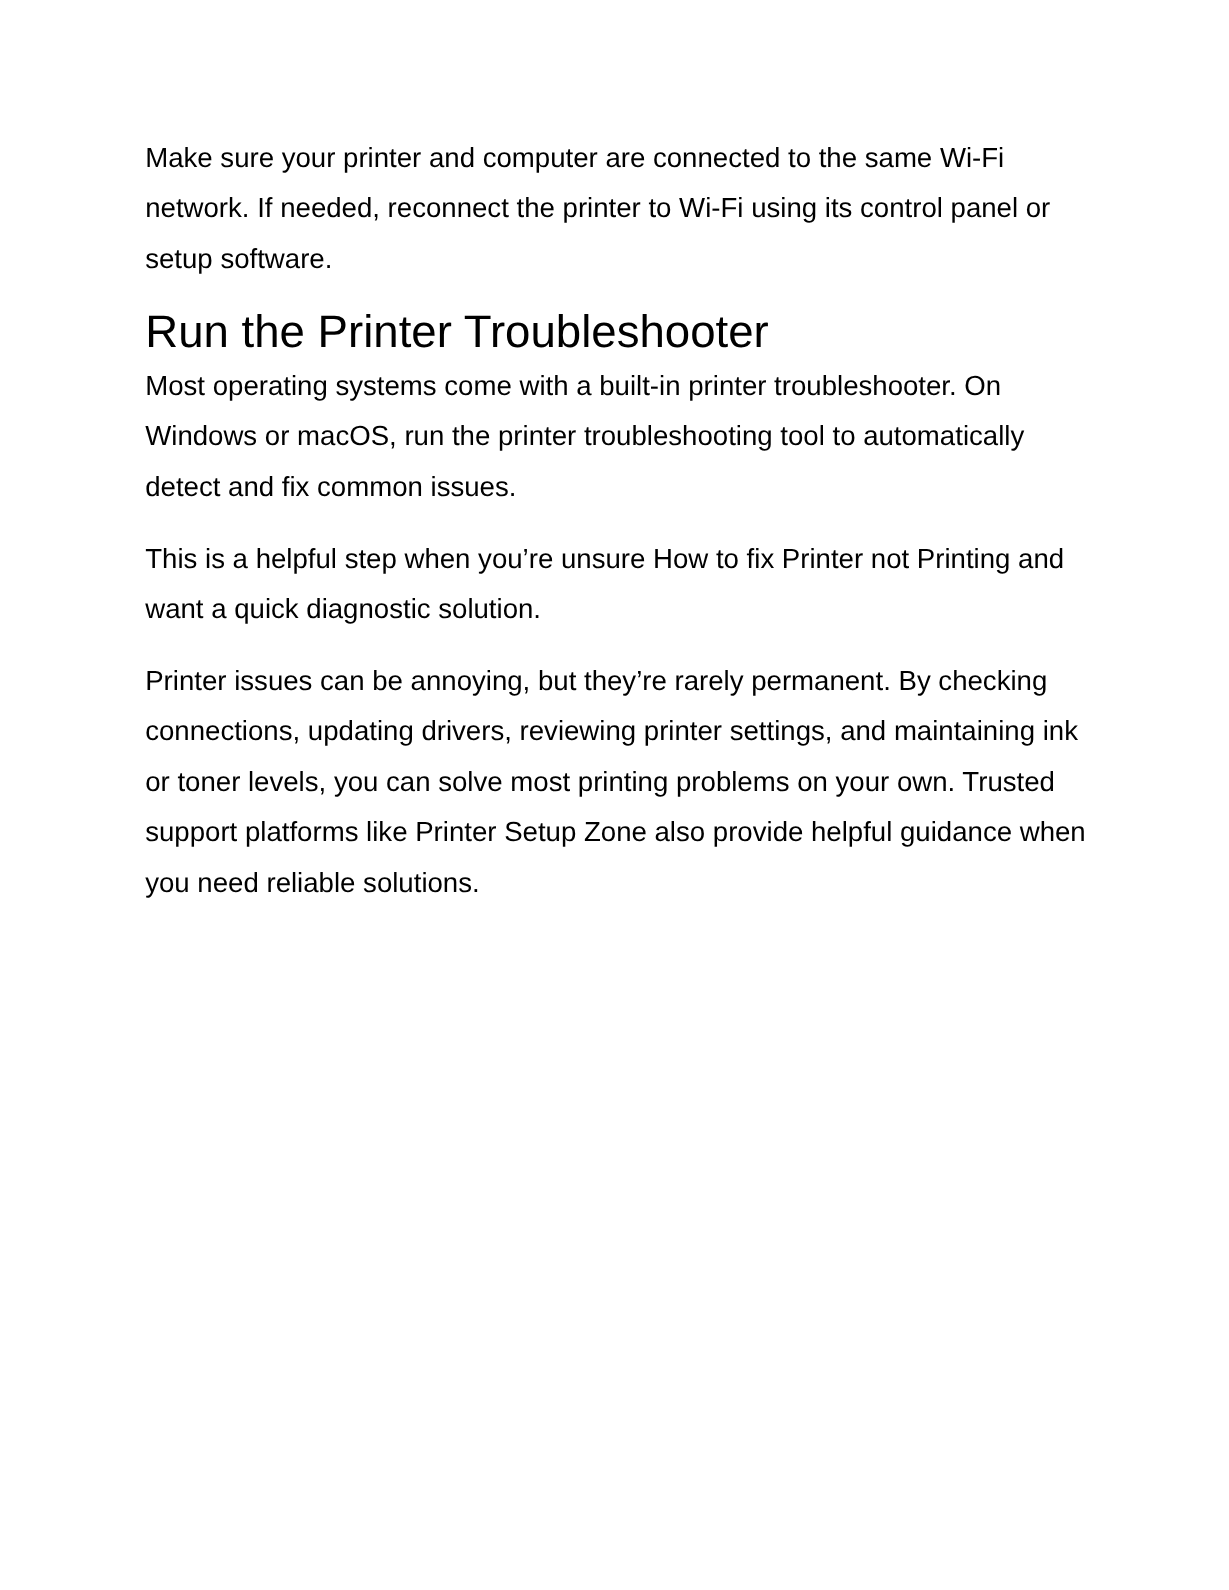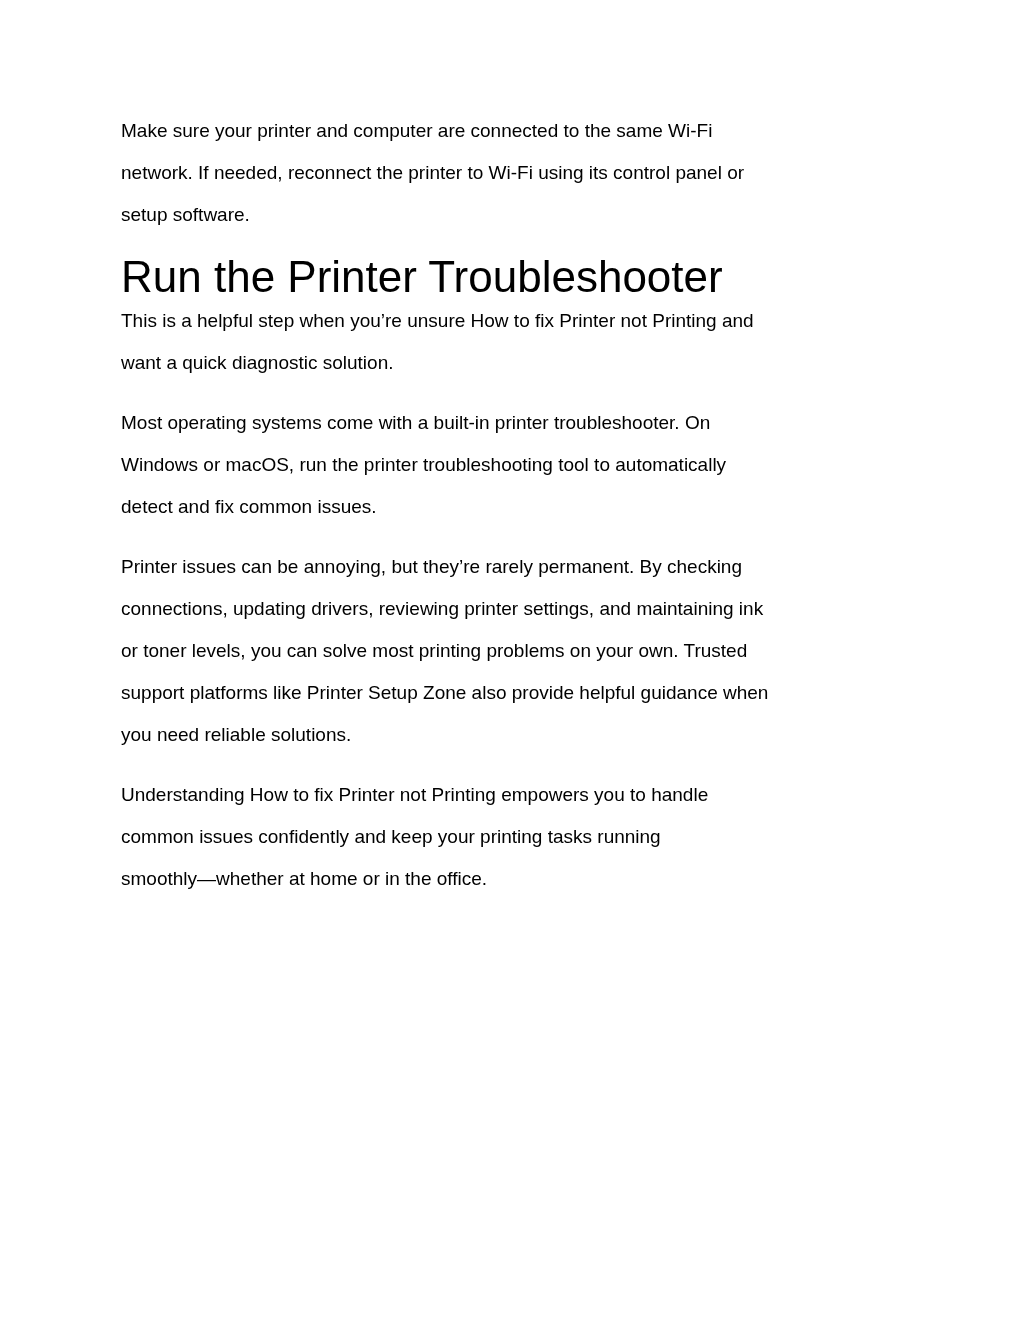--- a/index.html
+++ b/index.html
@@ -15,55 +15,52 @@
     font-family: "Liberation Sans", "DejaVu Sans", sans-serif;
   }
   .doc-page {
     position: absolute;
     left: 121px;
     top: 110px;
     width: 830px;
     color: #000000;
   }
   .doc-page p.body-text {
-    font-size: 19px;
+    font-size: 23px;
     line-height: 42px;
     font-weight: 400;
     margin: 0 0 18px 0;
     white-space: pre;
     letter-spacing: 0;
   }
   .doc-page h2.section-heading {
-    font-size: 44px;
+    font-size: 38px;
     line-height: 46px;
     font-weight: 400;
     margin: 18px 0 0 0;
     white-space: pre;
   }
 </style>
 </head>
 <body>
 
 <div class="doc-page">
   <p class="body-text">Make sure your printer and computer are connected to the same Wi-Fi
 network. If needed, reconnect the printer to Wi-Fi using its control panel or
 setup software.</p>
 
   <h2 class="section-heading">Run the Printer Troubleshooter</h2>
 
-  <p class="body-text">This is a helpful step when you’re unsure How to fix Printer not Printing and
-want a quick diagnostic solution.</p>
-
   <p class="body-text">Most operating systems come with a built-in printer troubleshooter. On
 Windows or macOS, run the printer troubleshooting tool to automatically
 detect and fix common issues.</p>
+
+  <p class="body-text">This is a helpful step when you’re unsure How to fix Printer not Printing and
+want a quick diagnostic solution.</p>
 
 
   <p class="body-text">Printer issues can be annoying, but they’re rarely permanent. By checking
 connections, updating drivers, reviewing printer settings, and maintaining ink
 or toner levels, you can solve most printing problems on your own. Trusted
 support platforms like Printer Setup Zone also provide helpful guidance when
 you need reliable solutions.</p>
 
-  <p class="body-text">Understanding How to fix Printer not Printing empowers you to handle
-common issues confidently and keep your printing tasks running
-smoothly—whether at home or in the office.</p>
 </div>
 
 </body></html>

